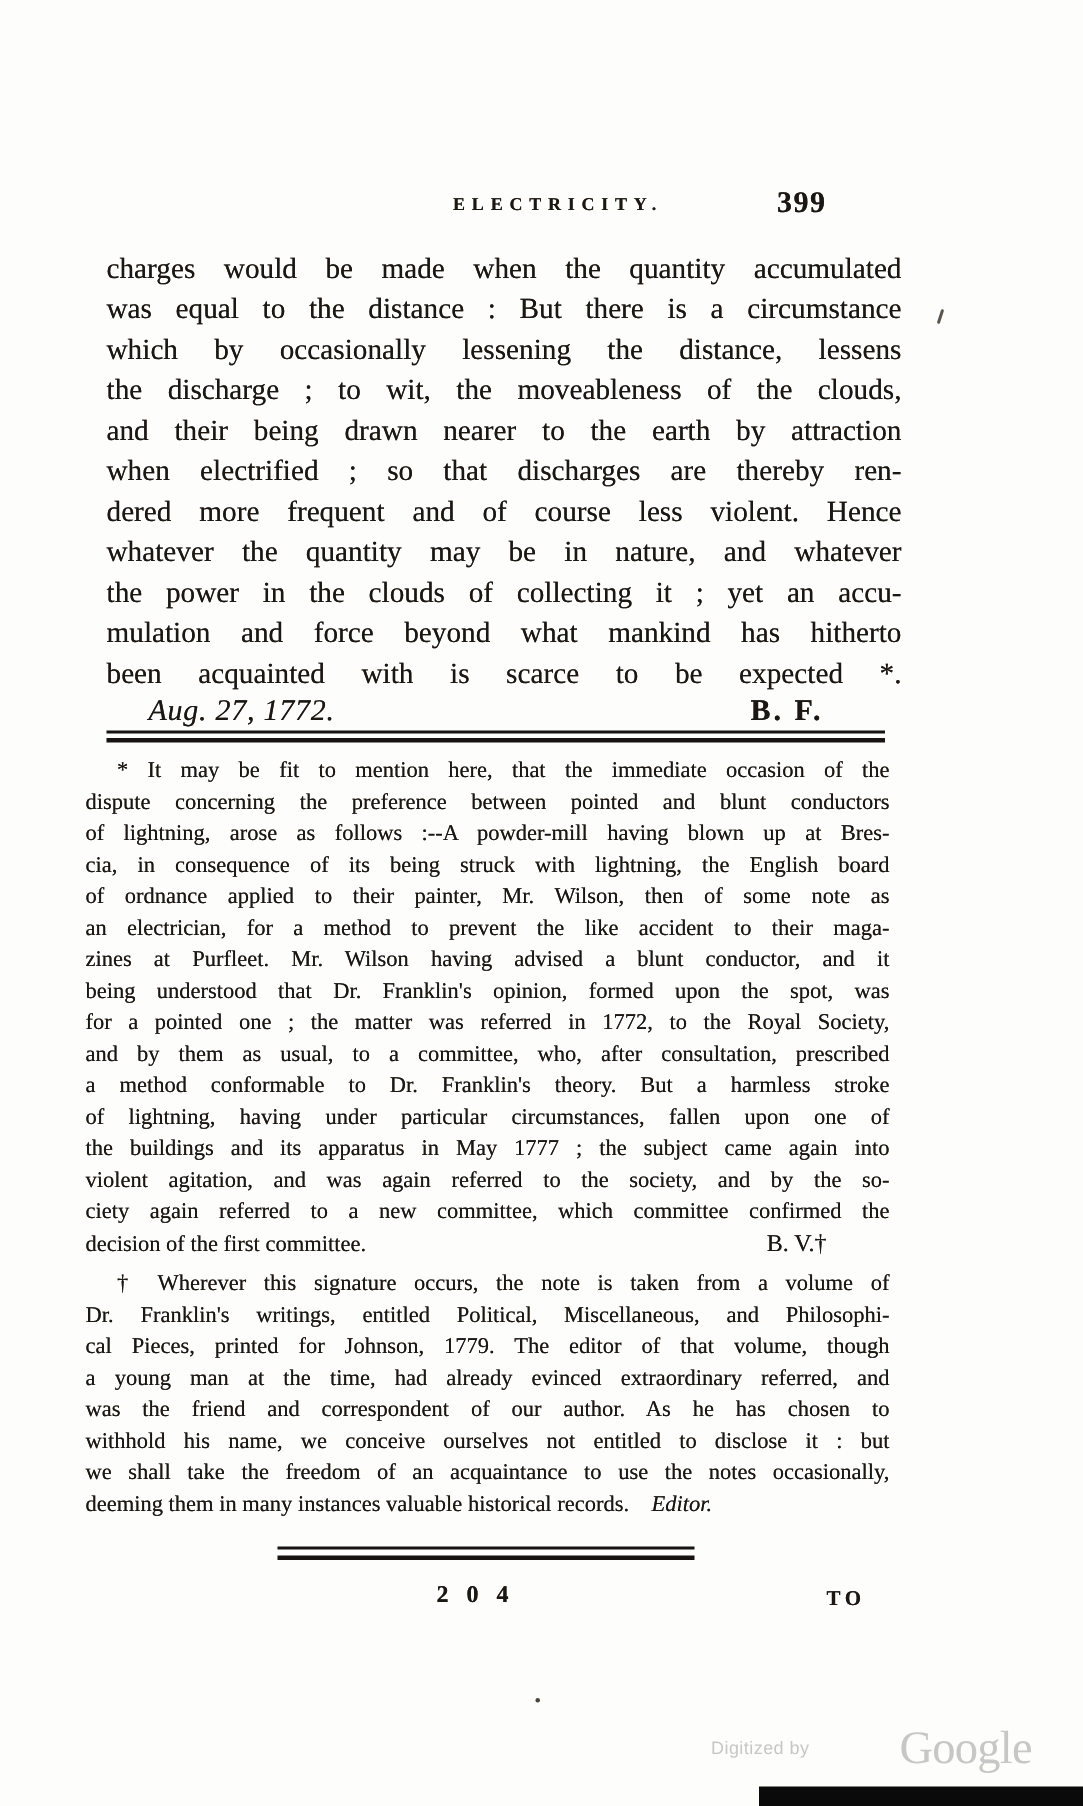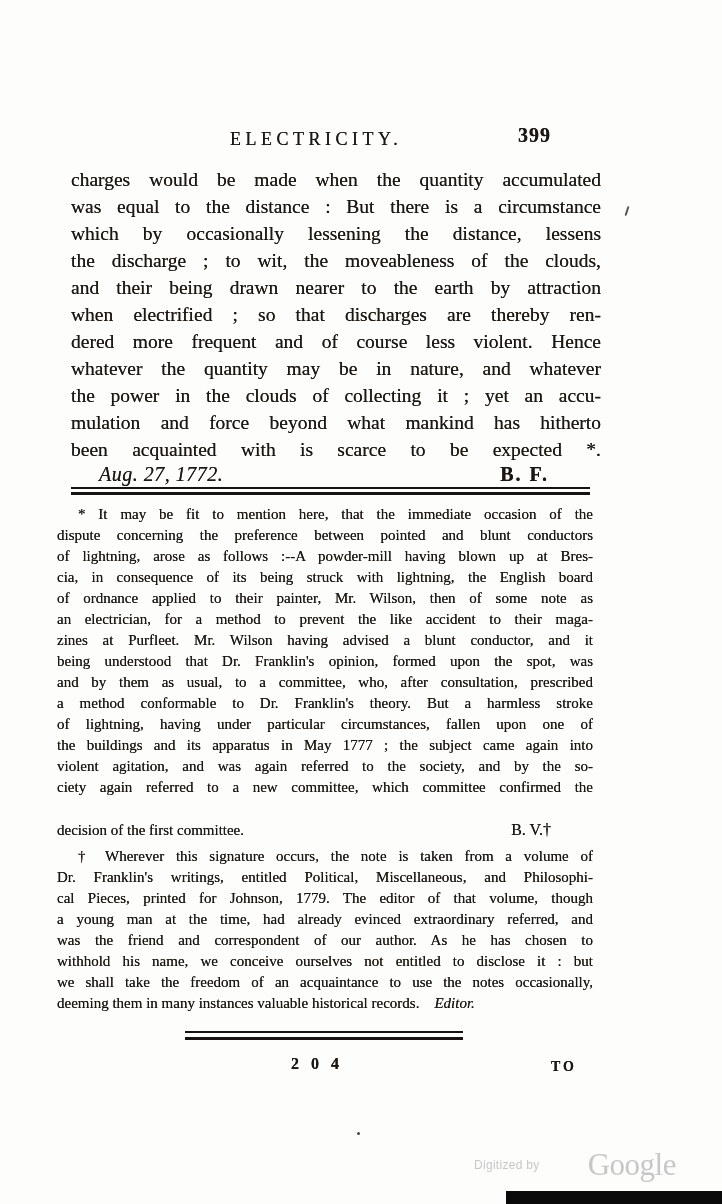--- a/index.html
+++ b/index.html
@@ -7,21 +7,21 @@
     width:722px;height:1204px;position:relative;overflow:hidden;
     background:#fdfdfb;
     font-family:"Liberation Serif", serif;
     color:var(--ink,#1b1713);
   }
   .page{position:absolute;inset:0;}
   .ink{text-shadow:0 0 .4px rgba(25,18,10,.85);}
 
   .running-head{
     position:absolute;top:129px;left:230px;width:212px;
-    text-align:left;font-size:18px;font-weight:normal;letter-spacing:4.5px;
+    text-align:right;font-size:12px;font-weight:bold;letter-spacing:4.5px;
   }
   .page-number{
     position:absolute;top:124px;left:518px;
     font-size:20px;font-weight:bold;letter-spacing:1px;
   }
 
   .main-text{position:absolute;top:166px;left:71px;width:530px;}
   .main-text .tline{
     height:27px;line-height:27px;font-size:19.5px;
     text-align:justify;text-align-last:justify;white-space:normal;
@@ -82,21 +82,21 @@
   .watermark{
     position:absolute;top:1148px;left:474px;height:34px;
     display:flex;align-items:center;gap:39px;
   }
   .watermark .dby{
     font-family:"Liberation Sans", sans-serif;
     font-size:12px;color:var(--wm,#c7c7c7);letter-spacing:.3px;
   }
   .watermark .glogo{
     font-family:"Liberation Serif", serif;
-    font-size:31px;color:var(--wm,#c7c7c7);margin-left:9px;
+    font-size:31px;color:var(--wm,#c7c7c7);margin-left:21px;
     letter-spacing:-.5px;font-weight:normal;
   }
   .scan-bar{
     position:absolute;top:1191px;left:506px;width:216px;height:13px;
     background:var(--bar,#0a0a0a);
   }
 </style>
 </head>
 <body style="--ink: #1b1713; --wm: #c7c7c7; --bar: #0a0a0a;">
 
@@ -130,20 +130,21 @@
 
   <div class="note note-star ink">
       <div class="tline">*  It may be fit to mention here, that the immediate occasion of the</div>
       <div class="tline">dispute concerning the preference between pointed and blunt conductors</div>
       <div class="tline">of lightning, arose as follows :--A powder-mill having blown up at Bres-</div>
       <div class="tline">cia, in consequence of its being struck with lightning, the English board</div>
       <div class="tline">of ordnance applied to their painter, Mr. Wilson, then of some note as</div>
       <div class="tline">an electrician, for a method to prevent the like accident to their maga-</div>
       <div class="tline">zines at Purfleet.  Mr. Wilson having advised a blunt conductor, and it</div>
       <div class="tline">being understood that Dr. Franklin's opinion, formed upon the spot, was</div>
+      <div class="tline">for a pointed one ; the matter was referred in 1772, to the Royal Society,</div>
       <div class="tline">and by them as usual, to a committee, who, after consultation, prescribed</div>
       <div class="tline">a method conformable to Dr. Franklin's theory.  But a harmless stroke</div>
       <div class="tline">of lightning, having under particular circumstances, fallen upon one of</div>
       <div class="tline">the buildings and its apparatus in May 1777 ; the subject came again into</div>
       <div class="tline">violent agitation, and was again referred to the society, and by the so-</div>
       <div class="tline">ciety again referred to a new committee, which committee confirmed the</div>
     </div>
   <div class="note-lastrow star ink">
     <span>decision of the first committee.</span>
     <span class="note-sig">B. V.†</span>

